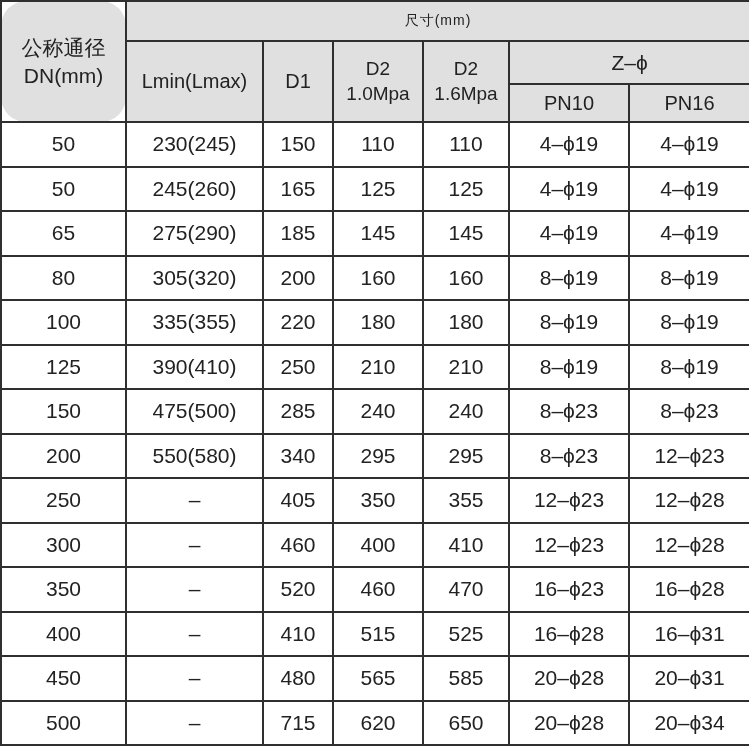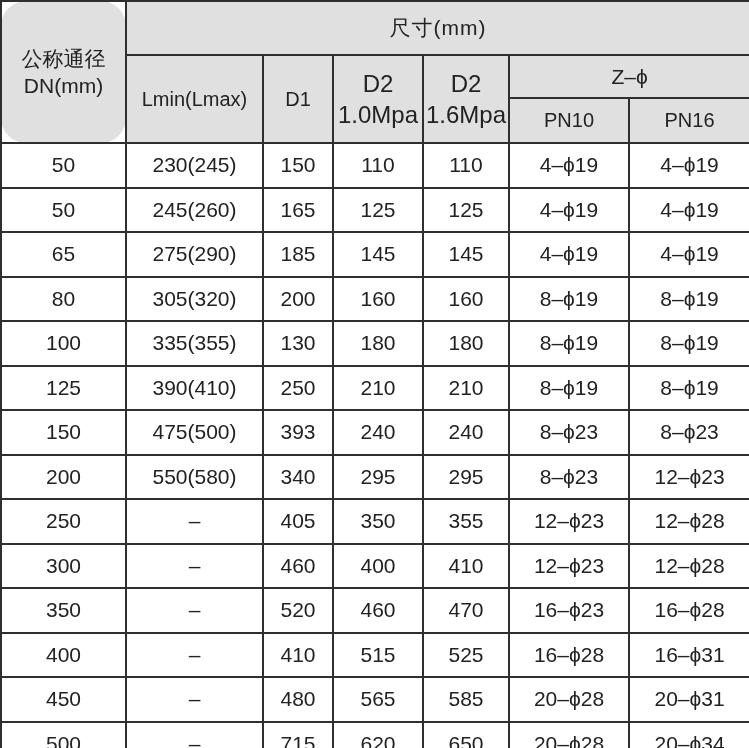--- a/index.html
+++ b/index.html
@@ -21,25 +21,25 @@
     border: 2px solid #2f2f2f;
     text-align: center;
     vertical-align: middle;
     padding: 0;
     font-weight: normal;
     box-sizing: border-box;
     overflow: hidden;
     white-space: nowrap;
   }
   thead th { background: #e0e0e0; font-size: 20px; }
-  th.h-size   { height: 54px; font-size: 21px; letter-spacing: 1px; }
+  th.h-size   { height: 40px; font-size: 14px; letter-spacing: 1px; }
   th.h-dn     { text-align: left; padding-left: 17px; font-size: 21px; line-height: 1.25; border-radius: 25px; }
   th.h-zphi   { height: 43px; font-size: 21px; }
-  th.h-pn     { height: 45px; }
-  th.h-d2     { font-size: 24px; line-height: 1.35; margin-left: 32px; }
+  th.h-pn     { height: 38px; }
+  th.h-d2     { font-size: 19px; line-height: 1.35; margin-left: 32px; }
   tbody td { height: 44.5px; font-size: 21px; background: #ffffff; }
   tbody td.col-dn { font-size: 21px; }
   .two-line div { line-height: 1.3; }
 </style>
 </head>
 <body>
 
 <div class="page">
   <table class="spec">
     <colgroup>
@@ -110,39 +110,39 @@
           <td class="col-lmin-lmax">305(320)</td>
           <td class="col-d1">200</td>
           <td class="col-d2-1.0mpa">160</td>
           <td class="col-d2-1.6mpa">160</td>
           <td class="col-pn10">8–ϕ19</td>
           <td class="col-pn16">8–ϕ19</td>
         </tr>
         <tr>
           <td class="col-dn">100</td>
           <td class="col-lmin-lmax">335(355)</td>
-          <td class="col-d1">130</td>
+          <td class="col-d1">220</td>
           <td class="col-d2-1.0mpa">180</td>
           <td class="col-d2-1.6mpa">180</td>
           <td class="col-pn10">8–ϕ19</td>
           <td class="col-pn16">8–ϕ19</td>
         </tr>
         <tr>
           <td class="col-dn">125</td>
           <td class="col-lmin-lmax">390(410)</td>
           <td class="col-d1">250</td>
           <td class="col-d2-1.0mpa">210</td>
           <td class="col-d2-1.6mpa">210</td>
           <td class="col-pn10">8–ϕ19</td>
           <td class="col-pn16">8–ϕ19</td>
         </tr>
         <tr>
           <td class="col-dn">150</td>
           <td class="col-lmin-lmax">475(500)</td>
-          <td class="col-d1">393</td>
+          <td class="col-d1">285</td>
           <td class="col-d2-1.0mpa">240</td>
           <td class="col-d2-1.6mpa">240</td>
           <td class="col-pn10">8–ϕ23</td>
           <td class="col-pn16">8–ϕ23</td>
         </tr>
         <tr>
           <td class="col-dn">200</td>
           <td class="col-lmin-lmax">550(580)</td>
           <td class="col-d1">340</td>
           <td class="col-d2-1.0mpa">295</td>

